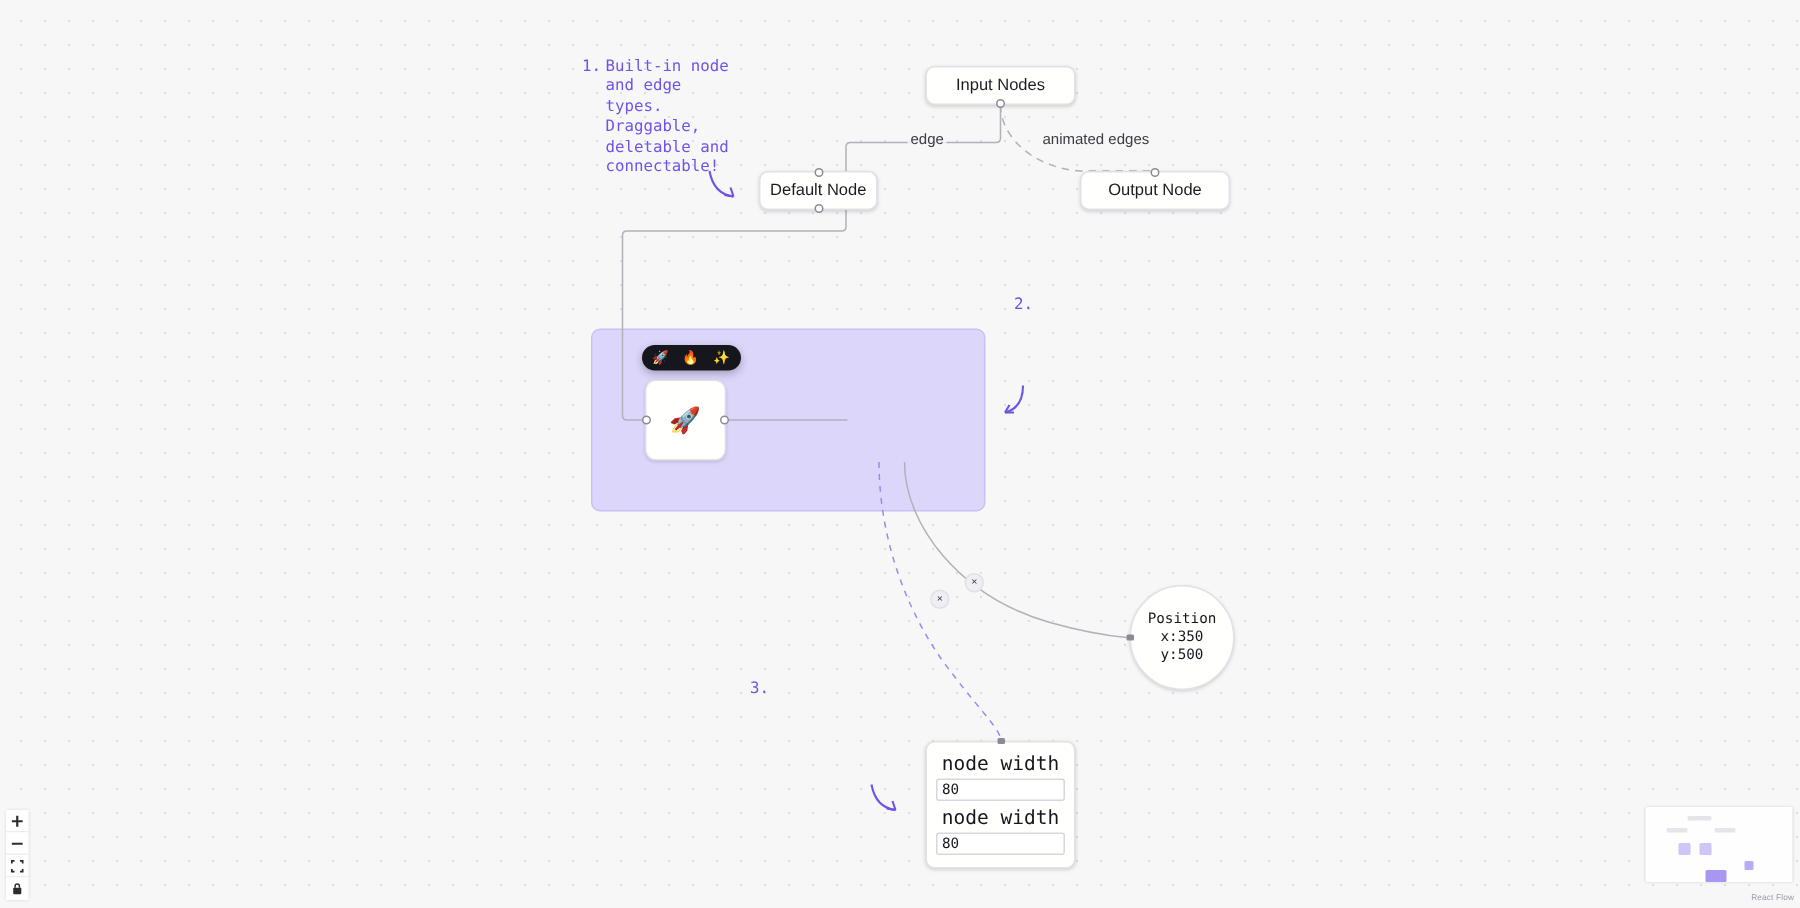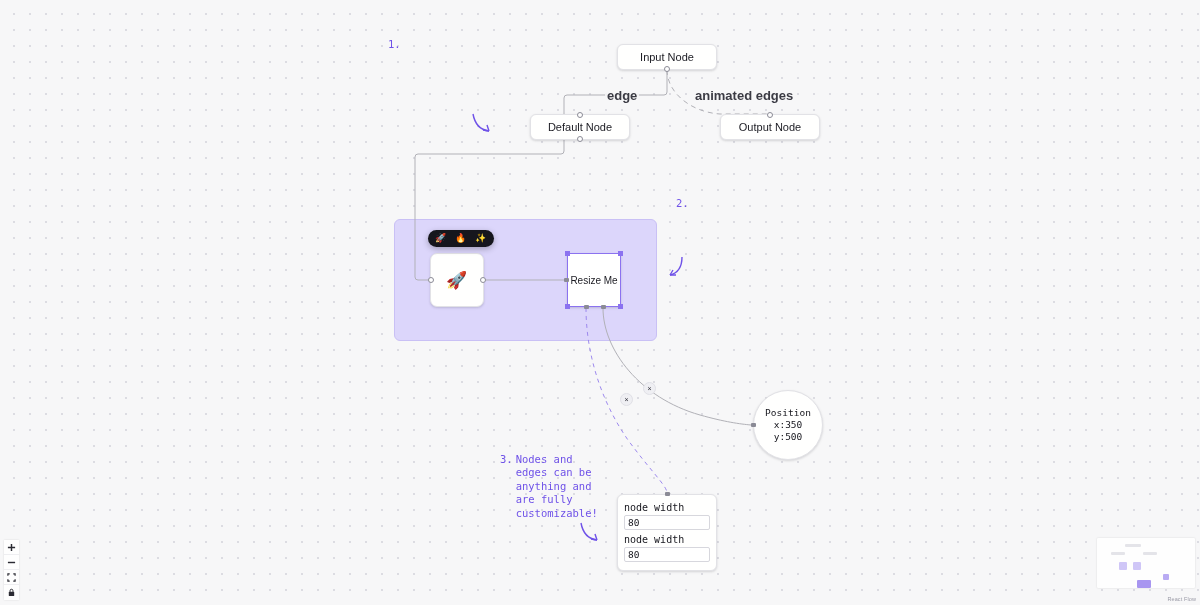--- a/index.html
+++ b/index.html
@@ -154,49 +154,49 @@
     width: 100px;
     background: #fffffe;
     border: 1px solid #e2e2e6;
     border-radius: 6px;
     box-shadow: 0 1px 3px rgba(22,22,30,.10), 0 1px 2px rgba(22,22,30,.06);
     padding: 7px 6px 8px;
     z-index: 4;
   }
   #form-node .f-label {
     display: block;
+    text-align: center;
     font-family: "DejaVu Sans Mono", monospace;
-    font-size: 10px;
+    font-size: 13px;
     color: #16161d;
     margin-bottom: 2px;
   }
   #form-node .f-input {
     display: block;
     width: 100%;
     font-family: "DejaVu Sans Mono", monospace;
     font-size: 9.5px;
     color: #16161d;
     padding: 1px 3px;
     border: 1px solid #d7d7dd;
     border-radius: 2px;
     background: #fff;
     margin-bottom: 4px;
   }
   #form-node .f-input:last-child { margin-bottom: 0; }
 
   
   .edge-label {
     position: absolute;
-    font-size: 13px;
+    font-size: 10px;
     color: #3b3b44;
     background: rgba(247,247,248,.85);
     padding: 0 2px;
     z-index: 3;
     white-space: nowrap;
-    font-weight: bold;
   }
 
   
   .edge-btn {
     position: absolute;
     width: 13px; height: 13px;
     border-radius: 50%;
     background: #efeff3;
     border: 1px solid #e0e0e6;
     color: #33333c;
@@ -287,25 +287,25 @@
     <path fill="none" stroke="#b1b1b7" stroke-width="1" d="M 564,140 L 564,151 Q 564,154 561,154 L 418,154 Q 415,154 415,157 L 415,277 Q 415,280 418,280 L 428,280"></path>
 
     <path fill="none" stroke="#b1b1b7" stroke-width="1" d="M 484,280 L 565,280"></path>
 
     <path fill="none" stroke="#b1b1b7" stroke-width="1" d="M 603,308 C 603,350 640,398 700,415 C 725,422 740,424 751,425"></path>
 
     <path fill="none" stroke="#9d89ee" stroke-width="1" stroke-dasharray="4 4" d="M 586,308 C 586,352 600,400 628,440 C 650,470 665,484 667,492"></path>
   </svg>
 
   <div class="node node-basic" id="input-node" style="left:617px; top:44px; width:100px;">
-    <span>Input Node</span>
+    <span>Input Nodes</span>
     <span class="handle h-bottom"></span>
   </div>
 
-  <div class="node node-basic" id="default-node" style="left:530px; top:114px; width:100px;">
+  <div class="node node-basic" id="default-node" style="left:506px; top:114px; width:79px;">
     <span>Default Node</span>
     <span class="handle h-top"></span>
     <span class="handle h-bottom"></span>
   </div>
 
   <div class="node node-basic" id="output-node" style="left:720px; top:114px; width:100px;">
     <span>Output Node</span>
     <span class="handle h-top"></span>
   </div>
 
@@ -317,30 +317,20 @@
     <button class="tb-btn">🔥</button>
     <button class="tb-btn">✨</button>
   </div>
 
   <div class="node" id="rocket-node" style="left:430px; top:253px;">
     <span>🚀</span>
     <span class="handle h-left"></span>
     <span class="handle h-right"></span>
   </div>
 
-  <div class="node" id="resize-node" style="left:567px; top:253px;">
-    <span>Resize Me</span>
-    <span class="res-handle tl"></span>
-    <span class="res-handle tr"></span>
-    <span class="res-handle bl"></span>
-    <span class="res-handle br"></span>
-    <span class="sq-handle" style="left:-4px; top:50%; margin-top:-2px;"></span>
-    <span class="sq-handle" style="left:16px; bottom:-3px;"></span>
-    <span class="sq-handle" style="left:33px; bottom:-3px;"></span>
-  </div>
 
   <div class="edge-btn" style="left:620px; top:393px;">×</div>
   <div class="edge-btn" style="left:643px; top:382px;">×</div>
 
   <div id="position-node">
     <div>Position</div>
     <div>x:350</div>
     <div>y:500</div>
     <span class="sq-handle" style="left:-3px; top:50%; margin-top:-2px;"></span>
   </div>
@@ -348,41 +338,42 @@
   <div id="form-node">
     <span class="sq-handle" style="left:50%; margin-left:-2px; top:-3px;"></span>
     <label class="f-label">node width</label>
     <input class="f-input" type="text" value="80" style="">
     <label class="f-label">node width</label>
     <input class="f-input" type="text" value="80" style="">
   </div>
 
   <div class="annotation" style="left:388px; top:38px;">
     <span class="an-num">1.</span>
+    <span class="an-text">Built-in node
+and edge
+types.
+Draggable,
+deletable and
+connectable!</span>
   </div>
   <svg class="an-arrow" style="left:470px; top:112px;" width="26" height="26">
     <path d="M 3,2 C 5,13 11,18 19,19" fill="none" stroke="#6f52e8" stroke-width="1.4"></path>
     <path d="M 19,19 L 13,18 M 19,19 L 17,13" fill="none" stroke="#6f52e8" stroke-width="1.4"></path>
   </svg>
 
   <div class="annotation" style="left:676px; top:197px;">
     <span class="an-num">2.</span>
   </div>
   <svg class="an-arrow" style="left:664px; top:255px;" width="24" height="26">
     <path d="M 18,2 C 18,12 14,18 6,20" fill="none" stroke="#6f52e8" stroke-width="1.4"></path>
     <path d="M 6,20 L 12,20 M 6,20 L 9,15" fill="none" stroke="#6f52e8" stroke-width="1.4"></path>
   </svg>
 
   <div class="annotation" style="left:500px; top:453px;">
     <span class="an-num">3.</span>
-    <span class="an-text">Nodes and
-edges can be
-anything and
-are fully
-customizable!</span>
   </div>
   <svg class="an-arrow" style="left:578px; top:521px;" width="26" height="26">
     <path d="M 3,2 C 5,13 11,18 19,19" fill="none" stroke="#6f52e8" stroke-width="1.4"></path>
     <path d="M 19,19 L 13,18 M 19,19 L 17,13" fill="none" stroke="#6f52e8" stroke-width="1.4"></path>
   </svg>
 
   <div id="controls">
     <div class="ctl">
       <svg width="9" height="9" viewBox="0 0 10 10">
         <path d="M5 1 V9 M1 5 H9" stroke="#2b2b33" stroke-width="1.6" fill="none"></path>

